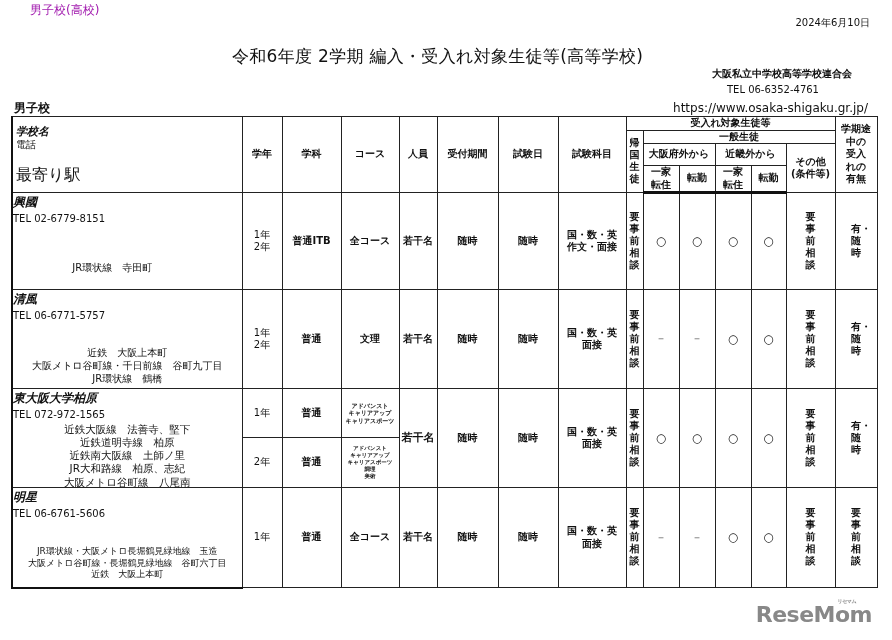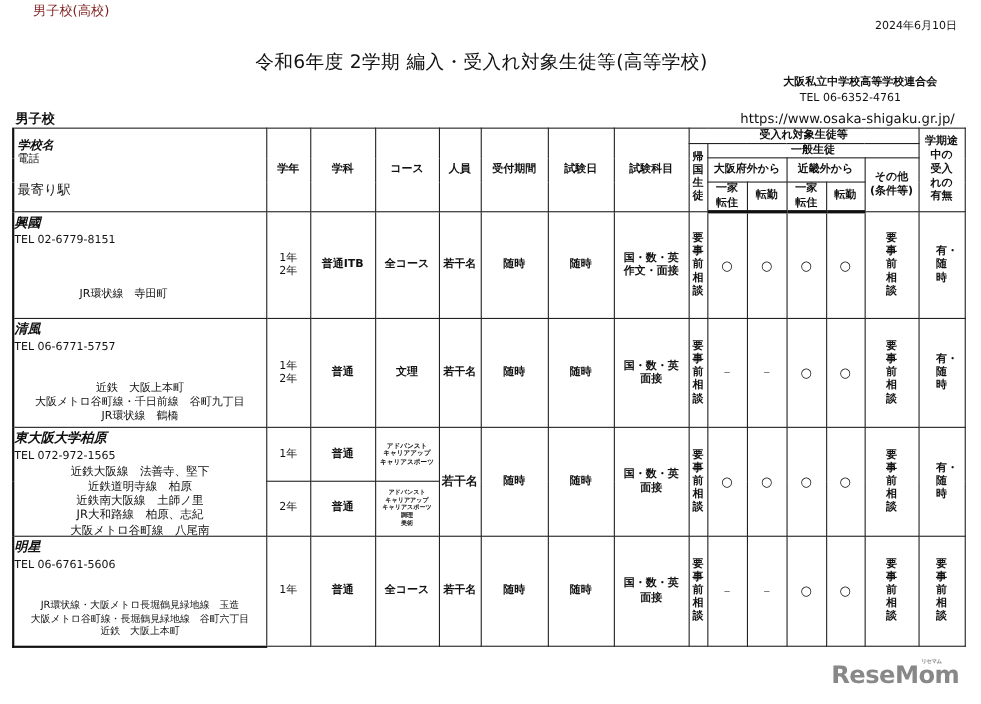--- a/index.html
+++ b/index.html
@@ -1,19 +1,19 @@
 <!DOCTYPE html>
 <html><head>
 <meta charset="utf-8">
 <style>
   html, body { margin:0; padding:0; background:#fff; }
   body { width:892px; height:640px; position:relative; overflow:hidden;
          font-family:"DejaVu Sans","Liberation Sans",sans-serif; color:#111; }
   .abs { position:absolute; }
-  .corner-label { left:30px; top:2px; font-size:12px; color:#7f1d1d; }
+  .corner-label { left:30px; top:2px; font-size:12px; color:#a21caf; }
   .title { left:232px; top:45px; font-size:17px; letter-spacing:0.3px; }
   .date { right:22px; top:16px; font-size:10px; font-weight:normal; }
   .org { right:40px; top:67px; font-size:10px; font-weight:bold; }
   .tel { right:73px; top:84px; font-size:10px; }
   .url { right:24px; top:101px; font-size:12px; }
   .section { left:14px; top:100px; font-size:12px; font-weight:bold; }
 
   table.grid { position:absolute; left:11px; top:116px; border-collapse:collapse;
                table-layout:fixed; font-size:10px;border-radius:15px; }
   table.grid td { border:1px solid #222; padding:0; text-align:center; vertical-align:middle;
@@ -64,21 +64,21 @@
     <col style="width:35px">
       <col style="width:49px">
       <col style="width:42px">
   </colgroup>
 
   <tbody>
       <tr style="height:12px">
     <td rowspan="4" class="hdr-left thick-l">
       <span class="school-name" style="font-size:11px">学校名</span>
       <span style="display:block;font-size:10px">電話</span>
-      <span style="display:block;font-size:12px;margin-top:14px">最寄り駅</span>
+      <span style="display:block;font-size:16px;margin-top:14px">最寄り駅</span>
     </td>
     <td rowspan="4" class="hdr">学年</td>
     <td rowspan="4" class="hdr">学科</td>
     <td rowspan="4" class="hdr">コース</td>
     <td rowspan="4" class="hdr">人員</td>
     <td rowspan="4" class="hdr">受付期間</td>
     <td rowspan="4" class="hdr">試験日</td>
     <td rowspan="4" class="hdr">試験科目</td>
     <td colspan="6" class="hdr">受入れ対象生徒等</td>
     <td rowspan="4" class="hdr-sm" style="white-space:pre-line"><span style="display:inline-block;width:3em">学期途中の受入れの有無</span></td>

